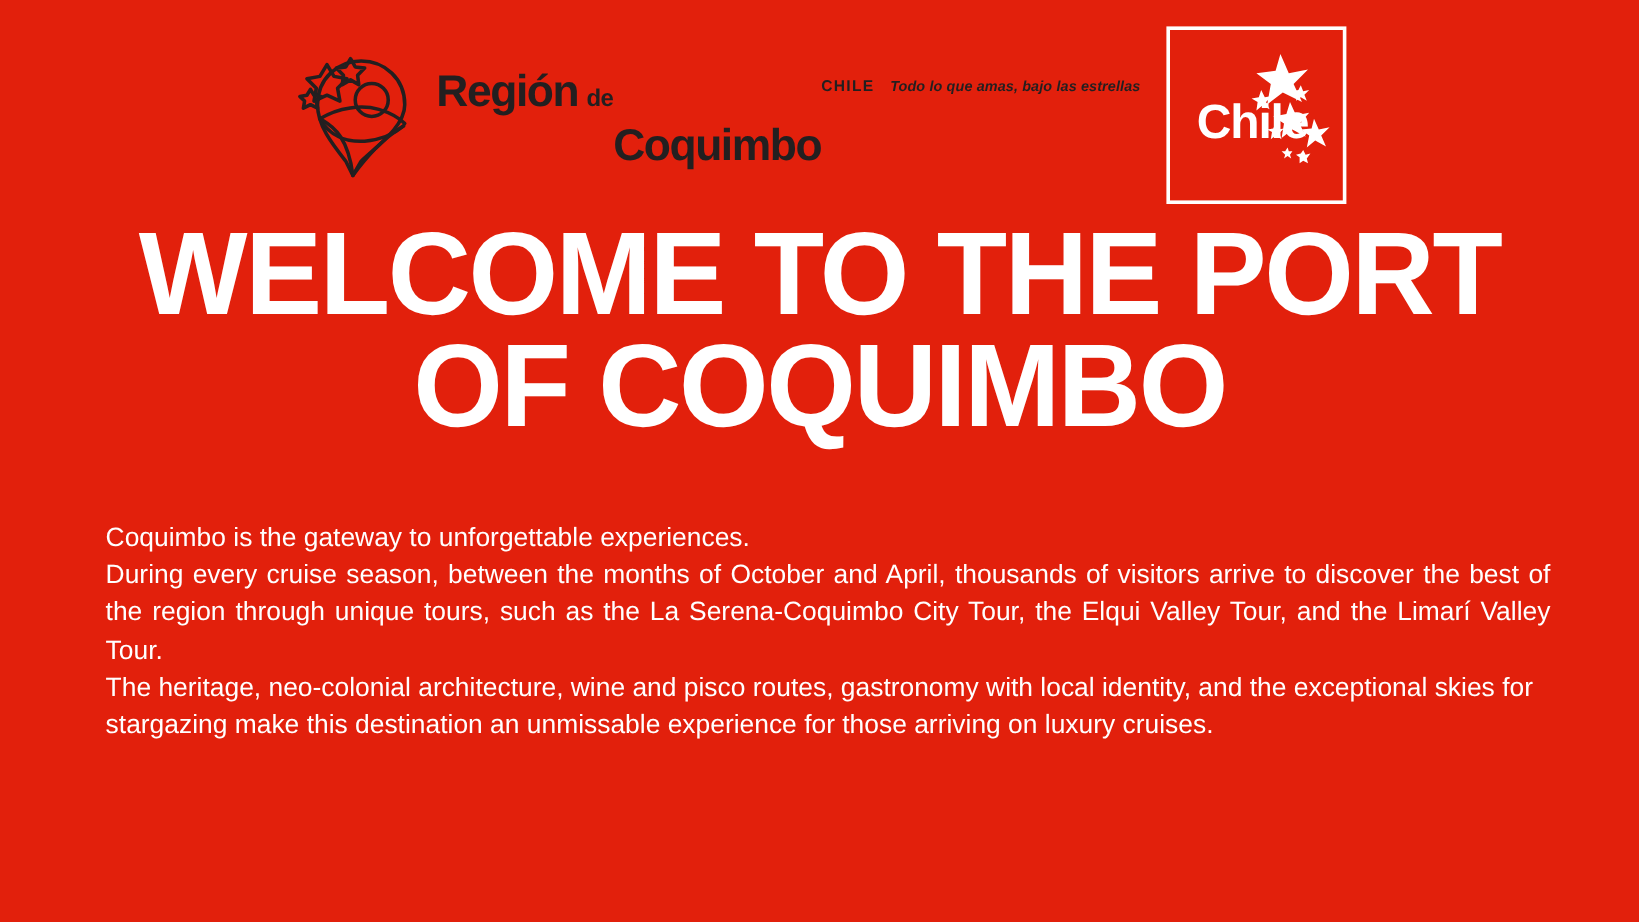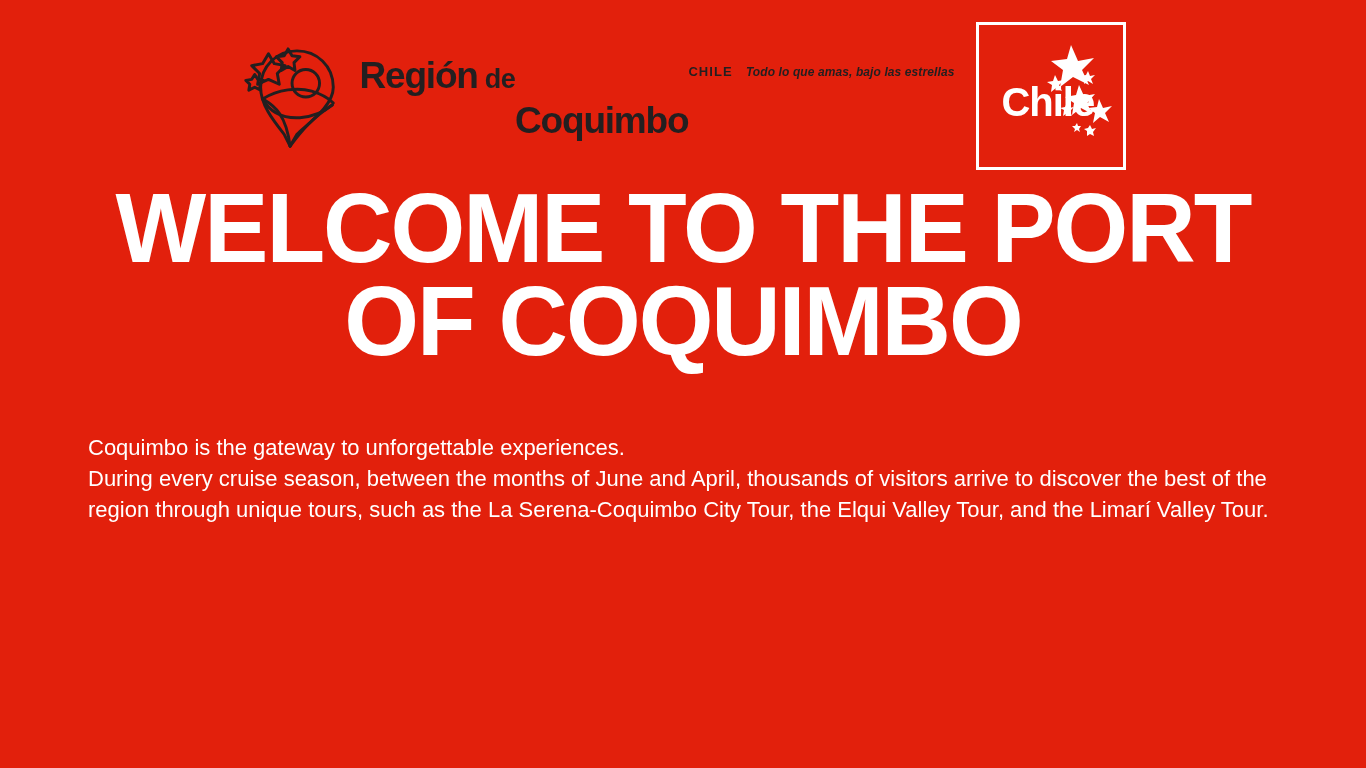--- a/index.html
+++ b/index.html
@@ -38,21 +38,21 @@
   .coquimbo-words { display:flex; flex-direction:row; }
   .word-line-1 {
     display:flex; align-items:baseline; gap:7px;
     line-height:0.92;
   }
   .w-region {
     font-size:37px; font-weight:bold; color:#231F20;
     letter-spacing:-1.2px;
   }
   .w-de {
-    font-size:27px; font-weight:bold; color:#231F20;
+    font-size:20px; font-weight:bold; color:#231F20;
     letter-spacing:-0.6px;
   }
   .w-coquimbo {
     font-size:37px; font-weight:bold; color:#231F20;
     letter-spacing:-1.2px; line-height:1.0;margin-top:43px;
   }
   .tagline-row {
     display:flex; align-items:baseline; gap:13px;
     margin-top:5px;
   }
@@ -172,14 +172,15 @@
   </div>
 </div>
 
 <h1 class="headline">
   <span class="headline-line">WELCOME TO THE PORT</span>
   <span class="headline-line">OF COQUIMBO</span>
 </h1>
 
 <div class="body-copy">
   <p class="nojust">Coquimbo is the gateway to unforgettable experiences.</p>
-  <p class="tight">During every cruise season, between the months of June and April, thousands of visitors arrive to discover the best of the region through unique tours, such as the La Serena-Coquimbo City Tour, the Elqui Valley Tour, and the Limarí Valley Tour.</p>
+  <p class="tight">During every cruise season, between the months of October and April, thousands of visitors arrive to discover the best of the region through unique tours, such as the La Serena-Coquimbo City Tour, the Elqui Valley Tour, and the Limarí Valley Tour.</p>
+  <p class="tight">The heritage, neo-colonial architecture, wine and pisco routes, gastronomy with local identity, and the exceptional skies for stargazing make this destination an unmissable experience for those arriving on luxury cruises.</p>
 </div>
 
 </body></html>

